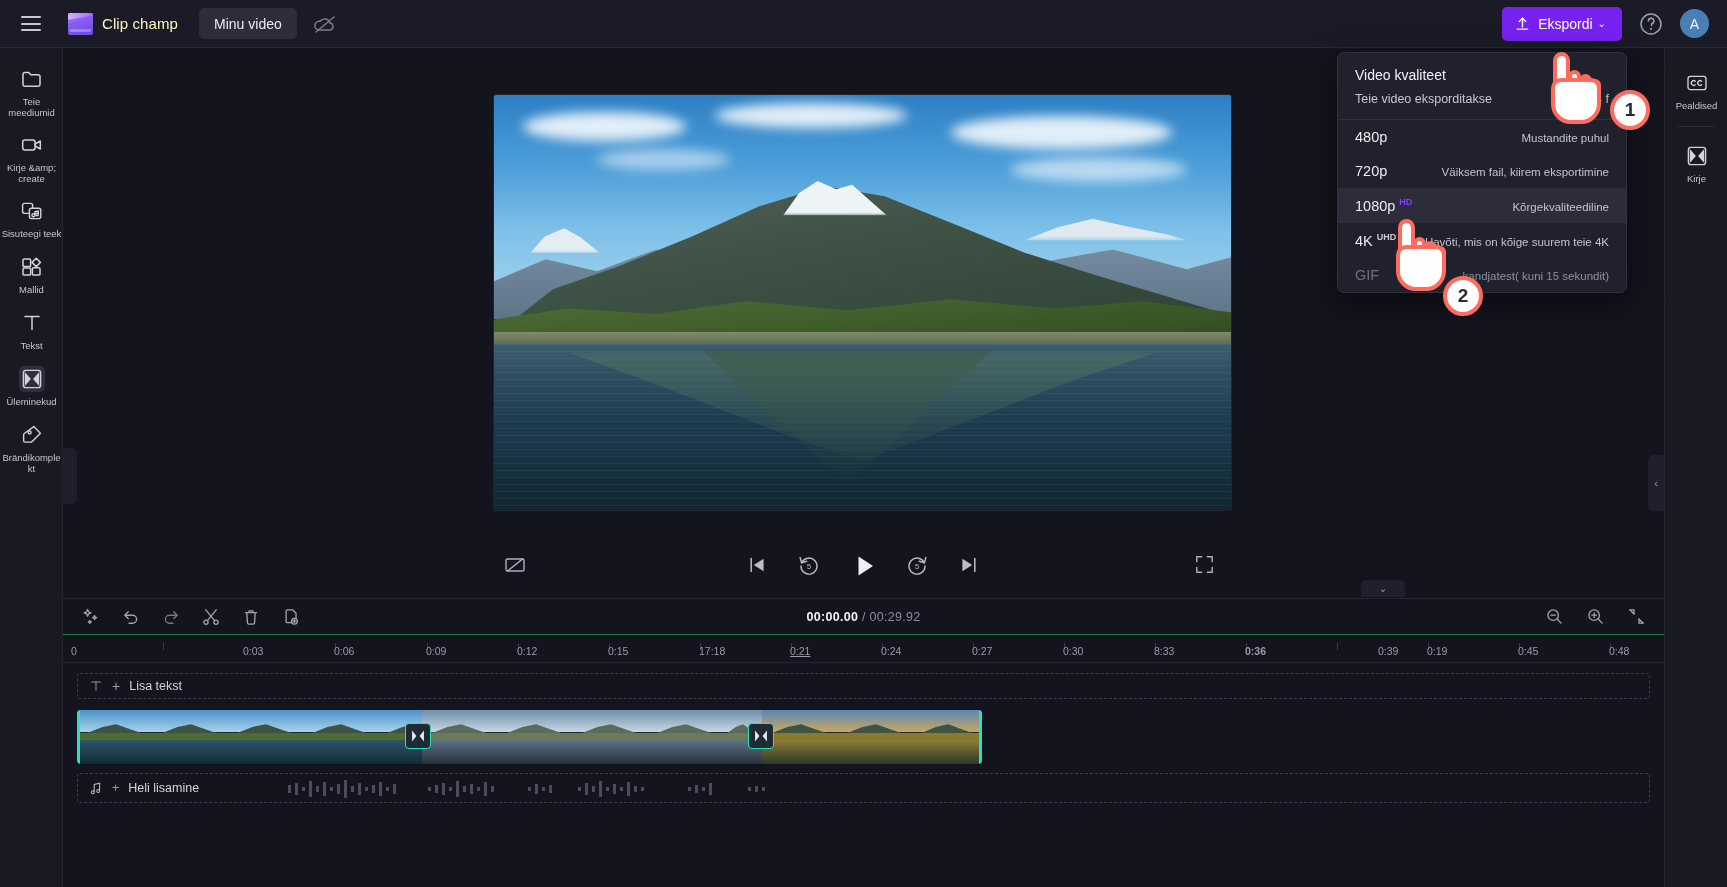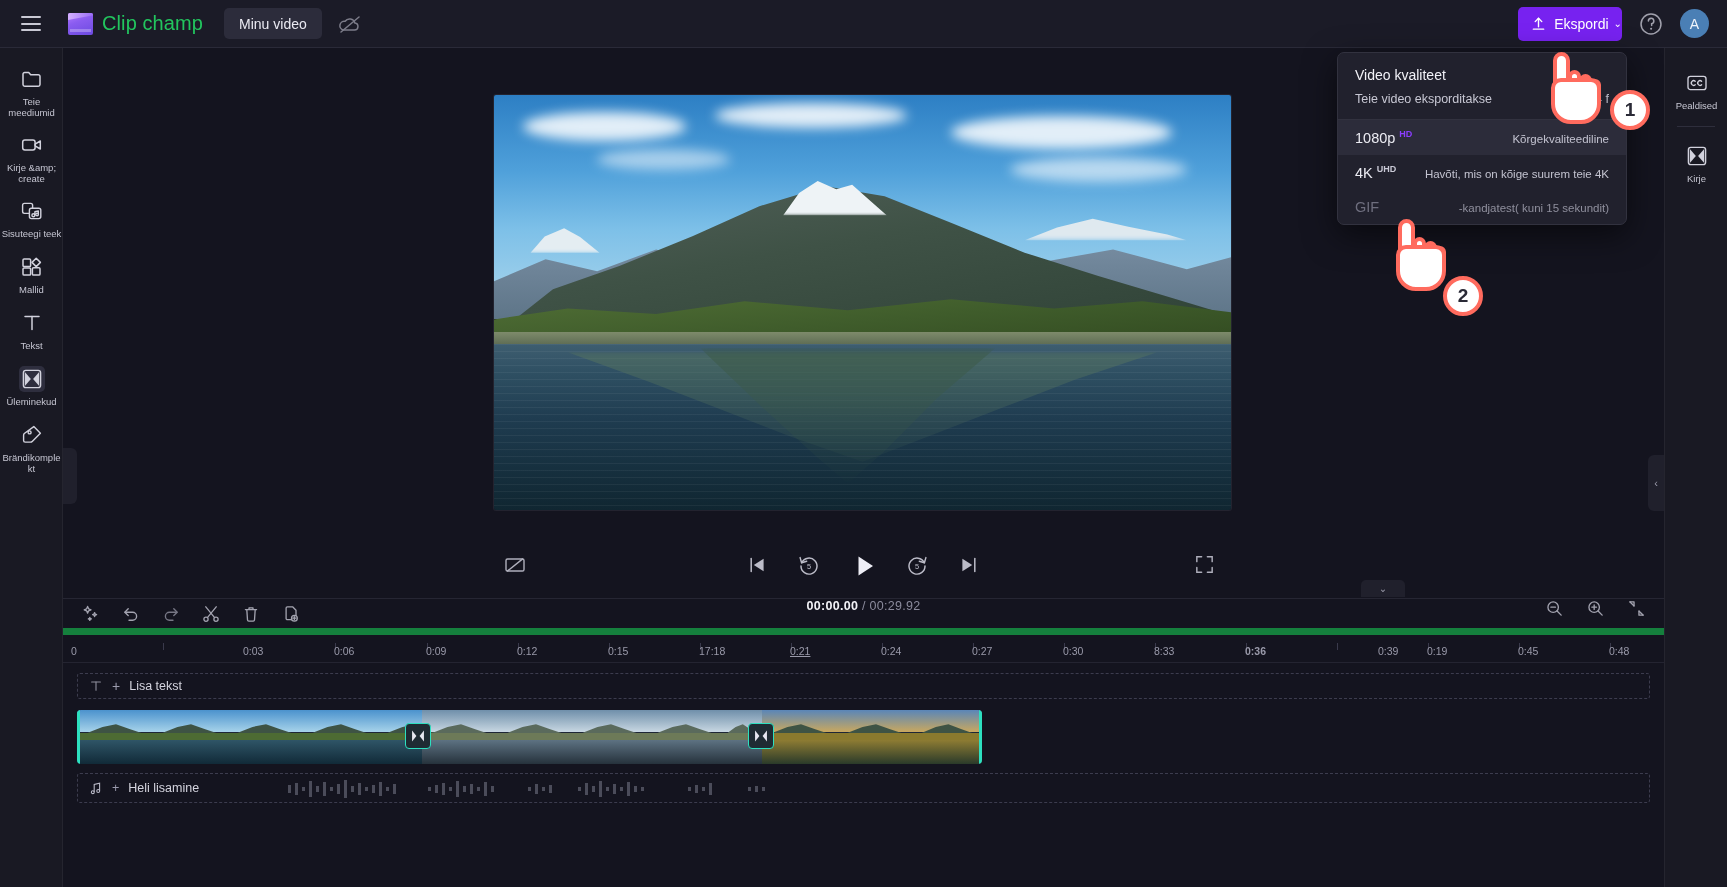--- a/index.html
+++ b/index.html
@@ -34,35 +34,35 @@
   }
   .logo-mark::before {
     content:""; position:absolute; left:0; top:0; width:100%; height:7px;
     background: linear-gradient(90deg,#d4b0ff,#9a6ef5);
     transform: skewY(-11deg); transform-origin: left top;
   }
   .logo-mark::after {
     content:""; position:absolute; left:2px; bottom:3px; width:21px; height:3px;
     background: rgba(255,255,255,0.28);
   }
-  .brand-name { font-size: 20px; color: #22c55e; letter-spacing: .1px; }
+  .brand-name { font-size: 15px; color: #fef9c3; letter-spacing: .1px; }
 
   .project-chip {
     margin-left: 21px; height: 31px; padding: 0 15px;
     display: flex; align-items: center;
     background: #2c2c3b; border-radius: 5px;
     font-size: 14px; color: #eaeaf2; cursor: pointer;
   }
   .cloud-off { margin-left: 16px; width: 24px; height: 24px; opacity: .62; cursor: pointer; }
 
   .topbar-right {
     margin-left: auto; display: flex; align-items: center; gap: 16px; padding-right: 18px;
   }
   .export-btn {
-    height: 34px; padding: 0 0 0 13px;
+    height: 34px; padding: 0 16px 0 13px;
     background: #7722f0; border: none; border-radius: 5px;
     color: #fff; font-size: 14px;
     display: flex; align-items: center; gap: 8px; cursor: pointer;
   }
   .export-btn .up-arrow { width: 15px; height: 15px; }
   .export-btn .caret { font-size: 10px; margin-left: -3px; }
   .help-circle { width: 26px; height: 26px; cursor: pointer; opacity: .8; }
   .avatar {
     width: 29px; height: 29px; border-radius: 50%;
     background: #4a7fb5; color: #eef4fb;
@@ -185,22 +185,22 @@
   .pv-right { position:absolute; right: 445px; }
   .ctl { width: 26px; height: 26px; cursor: pointer; opacity: .88; }
   .ctl.play { width: 30px; height: 30px; opacity: 1; }
 
   
   .tl-wrap {
     position: absolute; left: 63px; top: 598px; width: 1601px; height: 289px;
     background: #14141f; border-top: 1px solid #262633;
   }
   .tl-toolbar {
-    height: 36px; display:flex; position: relative;
-    border-bottom: 7px solid #15803d;
+    height: 36px; display:flex; align-items:center; position: relative;
+    border-bottom: 1px solid #15803d;
   }
   .tl-tools { display:flex; align-items:center; gap: 20px; padding-left: 18px; }
   .tl-tool { width: 20px; height: 20px; cursor:pointer; opacity:.82; }
   .tl-time {
     position:absolute; left:50%; transform:translateX(-50%);
     font-size: 12.5px; letter-spacing:.3px;
   }
   .tl-time .cur { color:#f2f2f7; font-weight:bold; }
   .tl-time .tot { color:#8b8b9c; }
   .tl-zoom { position:absolute; right: 18px; display:flex; gap:22px; align-items:center; }
@@ -895,20 +895,28 @@
     </div>
 
   <div class="dropdown">
     <div class="dd-head">
       <div class="dd-title">Video kvaliteet</div>
       <div class="dd-sub">
         <span>Teie video eksporditakse</span>
         <span class="fmt">MP4 f</span>
       </div>
     </div>
+    <div class="dd-row">
+      <span><span>480p</span></span>
+      <span class="desc">Mustandite puhul</span>
+    </div>
+    <div class="dd-row">
+      <span><span>720p</span></span>
+      <span class="desc">Väiksem fail, kiirem eksportimine</span>
+    </div>
     <div class="dd-row active">
       <span>
         <span>1080p</span><span class="sup hd">HD</span>
       </span>
       <span class="desc">Kõrgekvaliteediline</span>
     </div>
     <div class="dd-row">
       <span>
         <span>4K</span><span class="sup uhd">UHD</span>
       </span>

